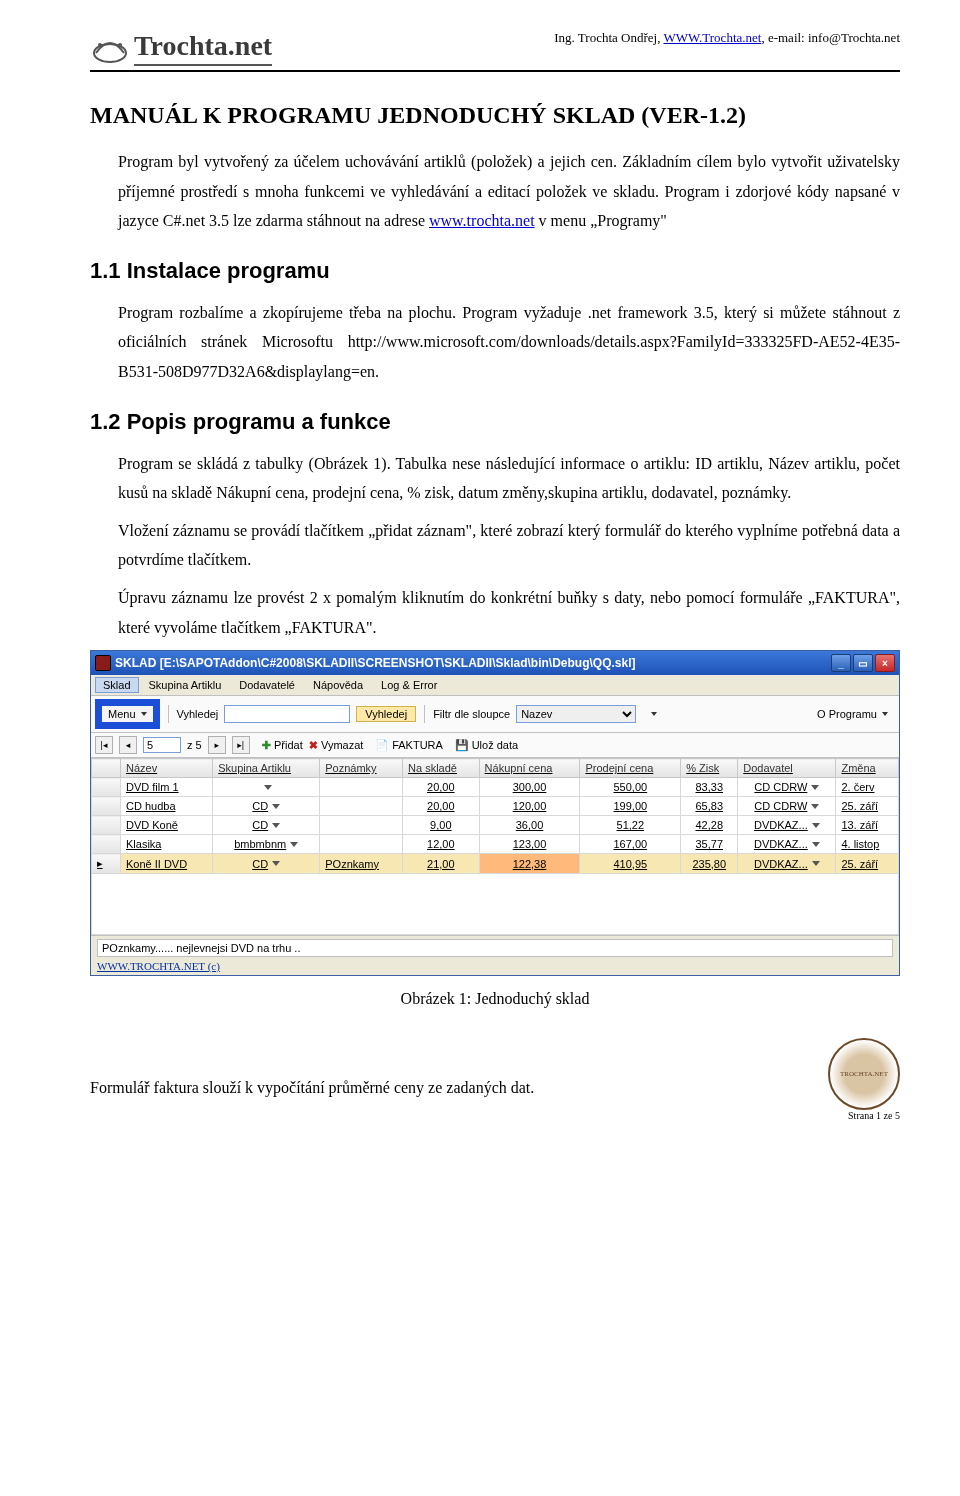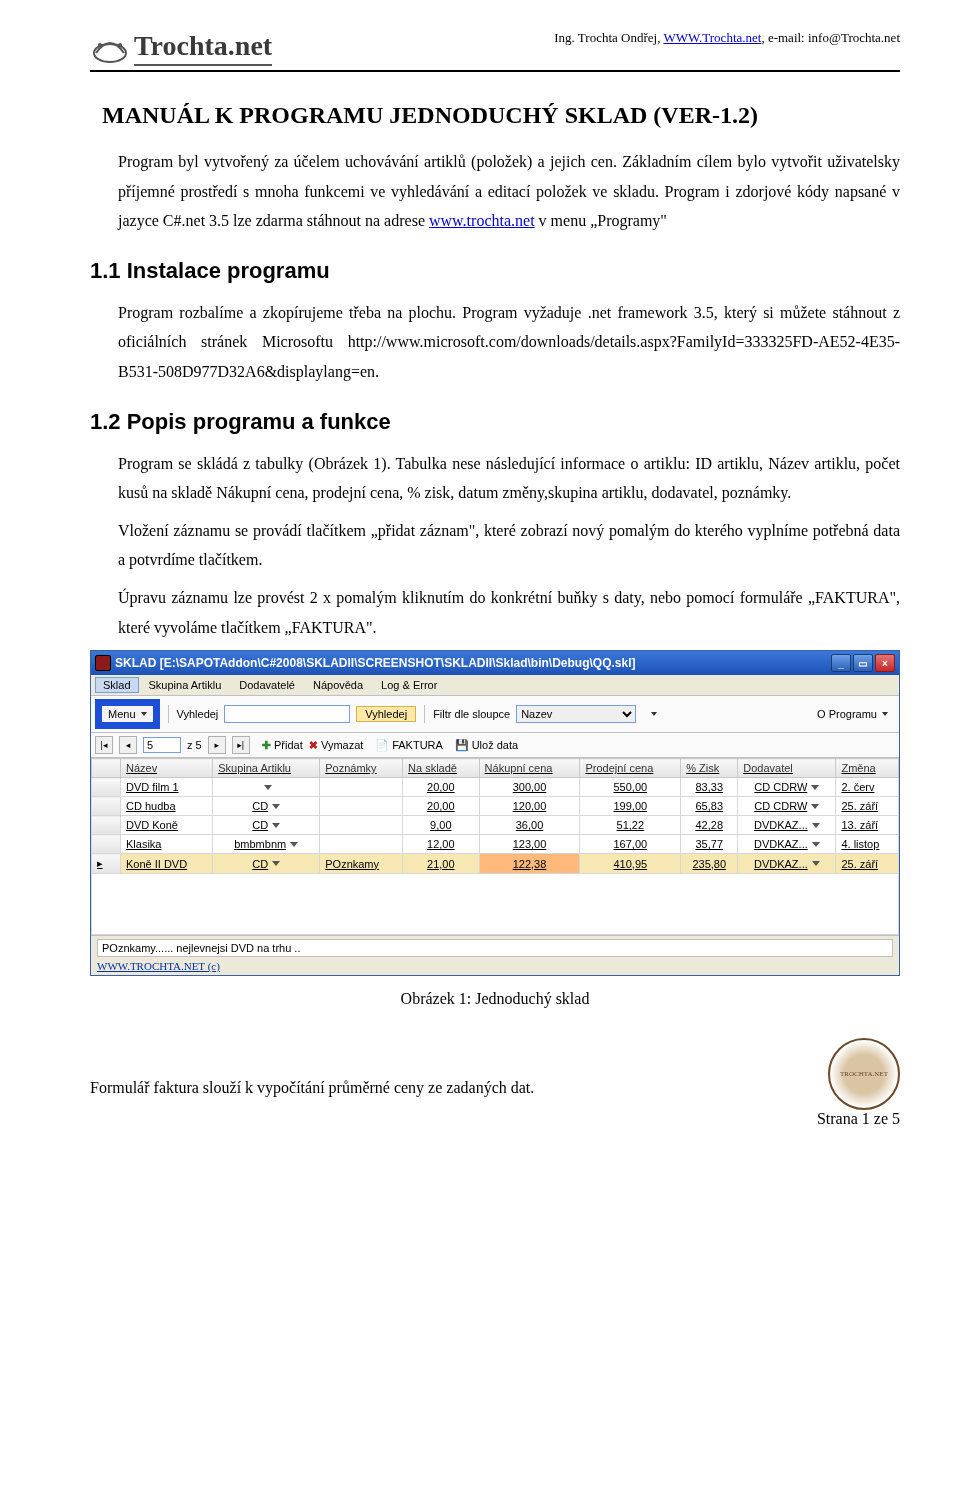--- a/index.html
+++ b/index.html
@@ -1,21 +1,21 @@
 <!DOCTYPE html>
 <html><head>
 <meta charset="utf-8">
 <style>
   body { font-family: "Times New Roman", serif; font-size: 15px; margin: 0; background: #fff; color: #000; width: 960px; }
   .page { padding: 30px 60px 10px 90px; }
   .header { display: flex; align-items: flex-start; justify-content: space-between; margin-bottom: 4px; }
   .header-right { font-size: 13px; text-align: right; }
   .header-right a { color: #0000cd; text-decoration: underline; }
   .hr { border-bottom: 2px solid #000; margin-bottom: 30px; }
-  h1 { font-family: "Times New Roman", serif; font-weight: bold; font-size: 24px; margin: 8px 0 18px 12px; }
+  h1 { font-family: "Times New Roman", serif; font-weight: bold; font-size: 24px; margin: 8px 0 18px 0; }
   h2 { font-family: Arial, Helvetica, sans-serif; font-weight: bold; font-size: 22px; margin: 22px 0 14px 0; }
   p { line-height: 1.85; margin: 0 0 8px 0; text-align: justify; font-size: 16px; }
   a.inlink { color: #0000cd; text-decoration: underline; }
   .indent { padding-left: 28px; }
 
   
   .app { margin-top: 8px; border: 1px solid #3a5fa5; font-family: Tahoma, Arial, sans-serif; font-size: 11px; background: #ece9d8; }
   .titlebar { display: flex; align-items: center; justify-content: space-between; background: linear-gradient(#3b78d8,#1e52b7); color: #fff; padding: 3px 4px; font-size: 12px; }
   .titlebar .t-left { display: flex; align-items: center; gap: 4px; }
   .titlebar .t-icon { width: 14px; height: 14px; background: #8b1a1a; border: 1px solid #000; border-radius: 2px; }
@@ -48,21 +48,21 @@
   .dd-cell { display: flex; justify-content: center; align-items: center; }
   .dd-arrow { display:inline-block; width:0; height:0; border-left:4px solid transparent; border-right:4px solid transparent; border-top:5px solid #555; margin-left:4px; }
   .blankrows { height: 60px; background: #fff; border: 1px solid #d8d8d8; border-top: none; }
 
   .statusbar { background: #ece9d8; padding: 3px 6px; border-top: 1px solid #c0c0c0; font-size: 11px; display: flex; flex-direction: column; gap: 3px; }
   .statusbar .statrow2 a { color: #0033aa; text-decoration: underline; font-family: Tahoma; font-size:11px; }
 
   .caption { text-align: center; margin: 14px 0 30px 0; font-size: 16px; font-family: "Times New Roman", serif; }
   .footer { display: flex; justify-content: space-between; align-items: flex-end; margin-top: 10px; }
   .stamp { width: 68px; height: 68px; border-radius: 50%; border: 2px solid #6b4a2a; display: flex; align-items: center; justify-content: center; font-size: 7px; color: #6b4a2a; text-align: center; background: radial-gradient(#d9c4a3 40%, #fff 70%); }
-  .page-num { font-size: 16px; text-align: right; font-family: "Times New Roman", serif; }
+  .page-num { font-size: 10px; text-align: right; font-family: "Times New Roman", serif; }
 
   .icon-plus { color:#2d8a2d; font-weight:bold; }
   .icon-x { color:#c02020; font-weight:bold; }
   .icon-drop { display:inline-block; width:0;height:0;border-left:3px solid transparent;border-right:3px solid transparent;border-top:4px solid #333; margin-left:2px; vertical-align:middle;}
 </style>
 </head>
 <body>
 
 <div class="page">
 
@@ -87,21 +87,21 @@
   <p class="indent">
     <span>Program byl vytvořený za účelem uchovávání artiklů (položek) a jejich cen. Základním cílem bylo vytvořit uživatelsky příjemné prostředí s mnoha funkcemi ve vyhledávání a editací položek ve skladu. Program i zdorjové kódy napsané v jazyce C#.net 3.5 lze zdarma stáhnout na adrese </span><a class="inlink" href="#">www.trochta.net</a><span> v menu „Programy"</span>
   </p>
 
   <h2>1.1  Instalace programu</h2>
   <p class="indent">Program rozbalíme a zkopírujeme třeba na plochu. Program vyžaduje .net framework 3.5, který si můžete stáhnout z oficiálních stránek Microsoftu http://www.microsoft.com/downloads/details.aspx?FamilyId=333325FD-AE52-4E35-B531-508D977D32A6&amp;displaylang=en.</p>
 
   <h2>1.2  Popis programu a funkce</h2>
   <div class="indent">
     <p>Program se skládá z tabulky (Obrázek 1). Tabulka nese následující informace o artiklu: ID artiklu, Název artiklu, počet kusů na skladě Nákupní cena, prodejní cena, % zisk, datum změny,skupina artiklu, dodavatel, poznámky.</p>
-    <p>Vložení záznamu se provádí tlačítkem „přidat záznam", které zobrazí nový pomalým do kterého vyplníme potřebná data a potvrdíme tlačítkem.</p>
+    <p>Vložení záznamu se provádí tlačítkem „přidat záznam", které zobrazí který formulář do kterého vyplníme potřebná data a potvrdíme tlačítkem.</p>
     <p>Úpravu záznamu lze provést  2 x pomalým kliknutím do konkrétní buňky s daty, nebo pomocí formuláře  „FAKTURA", které vyvoláme tlačítkem „FAKTURA".</p>
   </div>
 
   <div class="app">
     <div class="titlebar">
       <div class="t-left">
         <span class="t-icon"></span>
         <span style="font-weight:bold;">SKLAD [E:\SAPOTAddon\C#2008\SKLADII\SCREENSHOT\SKLADII\Sklad\bin\Debug\QQ.skl]</span>
       </div>
       <div class="winbtns">

